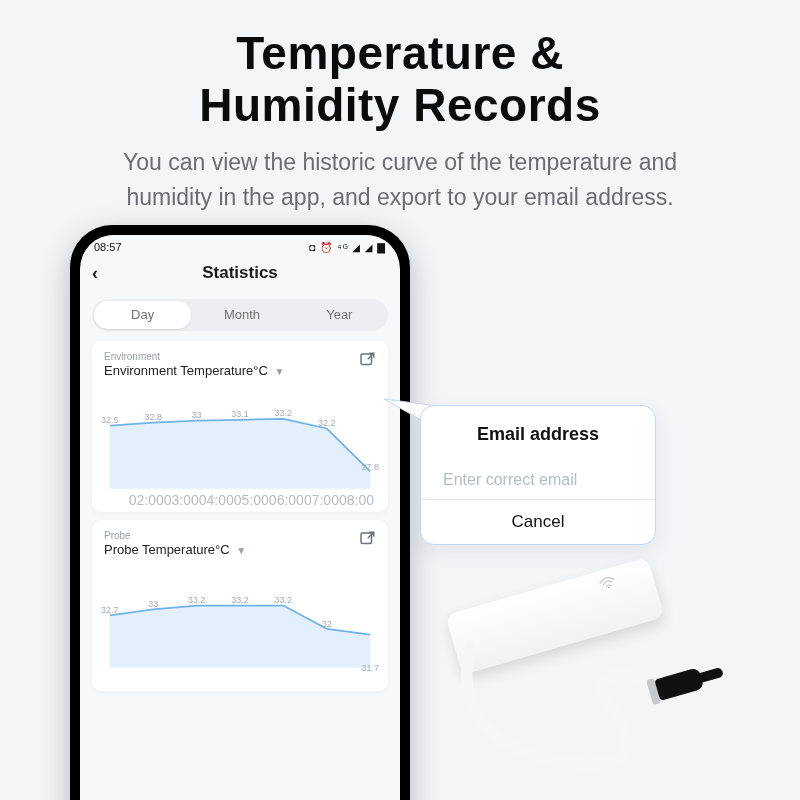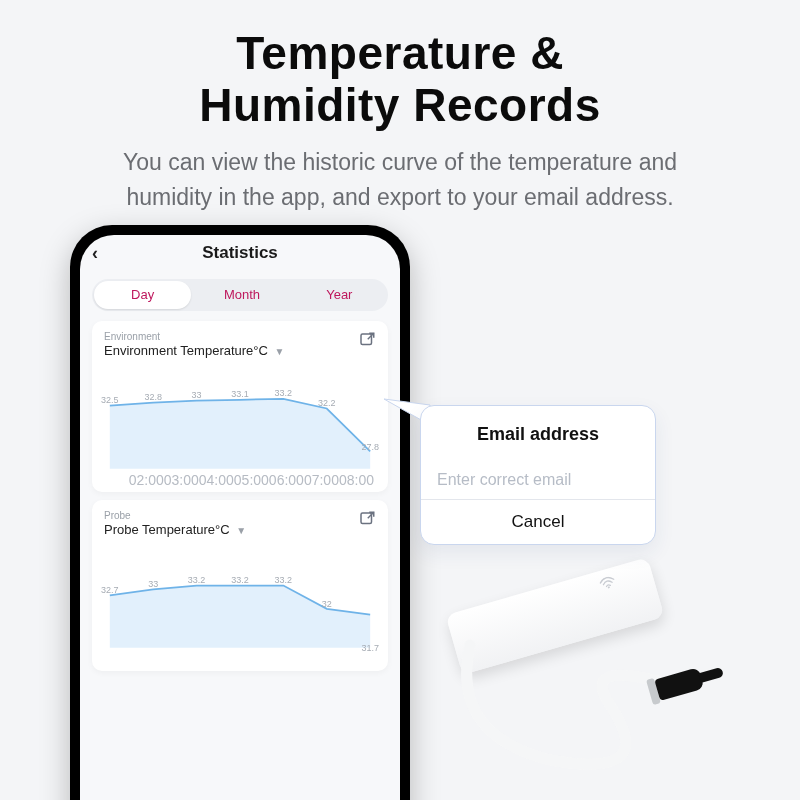--- a/index.html
+++ b/index.html
@@ -60,21 +60,21 @@
     position: absolute; left: 12px; top: 8px;
     font-size: 18px; color: #222;
   }
 
   .seg {
     margin: 8px 12px 10px 12px;
     background: #eceef2;
     border-radius: 18px;
     height: 32px;
     display: flex; align-items: center;
-    font-size: 13px; color: #be185d;
+    font-size: 13px; color: #737373;
   }
   .seg div { flex:1; text-align:center; height: 28px; line-height:28px; border-radius:16px; }
   .seg .active { background:#fff; font-weight:500; box-shadow: 0 1px 2px rgba(0,0,0,0.1); margin:2px; }
 
   .card {
     margin: 8px 12px;
     background: #fff;
     border-radius: 10px;
     padding: 10px 12px 6px 12px;
     box-shadow: 0 2px 6px rgba(0,0,0,0.04);
@@ -101,21 +101,21 @@
     left: 420px; top: 405px;
     width: 236px;
     background:#fff;
     border: 1px solid #c9d6ee;
     border-radius: 14px;
     box-shadow: 0 8px 20px rgba(40,60,120,0.08);
     padding: 18px 0 12px 0;
     z-index: 5;
   }
   .popup .ptitle { text-align:center; font-size:18px; font-weight:600; color:#111; margin-bottom:16px;}
-  .popup .field { color:#b6bcc6; font-size:16px; padding: 10px 16px; }
+  .popup .field { color:#b6bcc6; font-size:16px; padding: 10px 22px; }
   .popup hr { border:none; border-top:1px solid #e3e6ec; }
   .popup .cancel { text-align:center; font-size:17px; color:#111; padding-top:12px; font-weight:500;}
 
   
   .pointer {
     position:absolute;
     left: 380px; top: 395px;
     width: 50px; height: 40px;
     z-index:4;
   }
@@ -156,20 +156,24 @@
 <body>
 
 <h1 class="heading">
   <span>Temperature &amp;</span><br>
   <span>Humidity Records</span>
 </h1>
 <p class="subtext">You can view the historic curve of the temperature and humidity in the app, and export to your email address.</p>
 
 <div class="phone">
   <div class="screen">
+    <div class="statusbar">
+      <span>08:57</span>
+      <span class="status-icons">◘ ⏰ ⁴ᴳ ◢ ◢ ▇</span>
+    </div>
     <div class="screentitle">
       <span class="back">‹</span>
       <span>Statistics</span>
     </div>
     <div class="seg">
       <div class="active">Day</div>
       <div>Month</div>
       <div>Year</div>
     </div>
 

